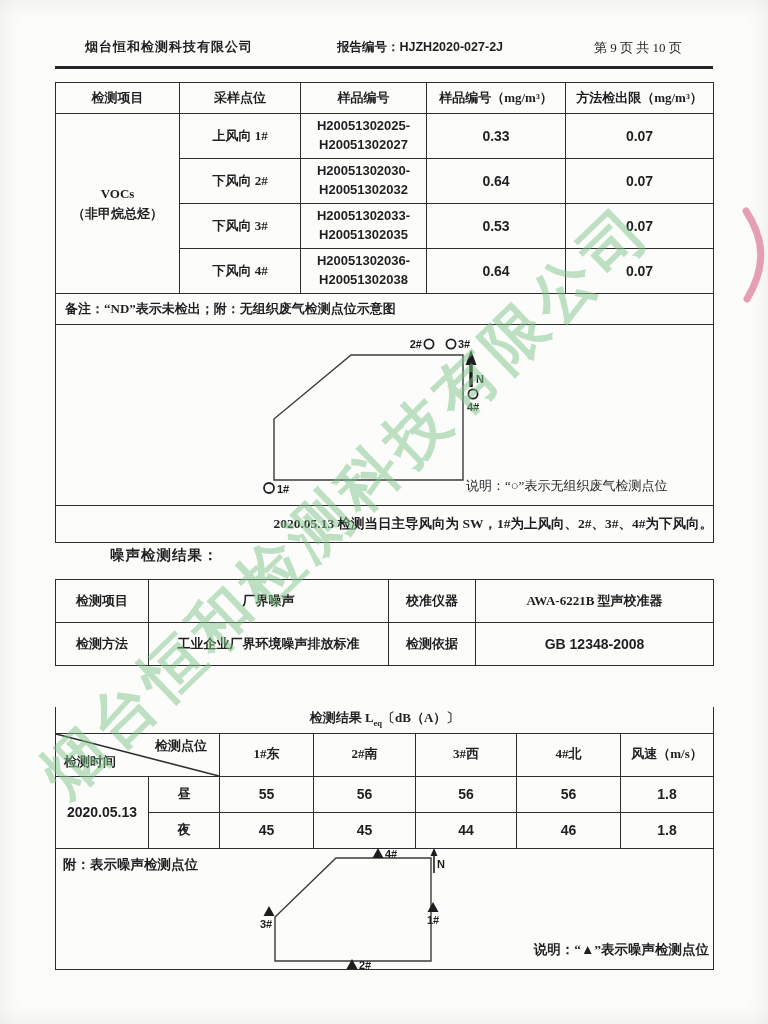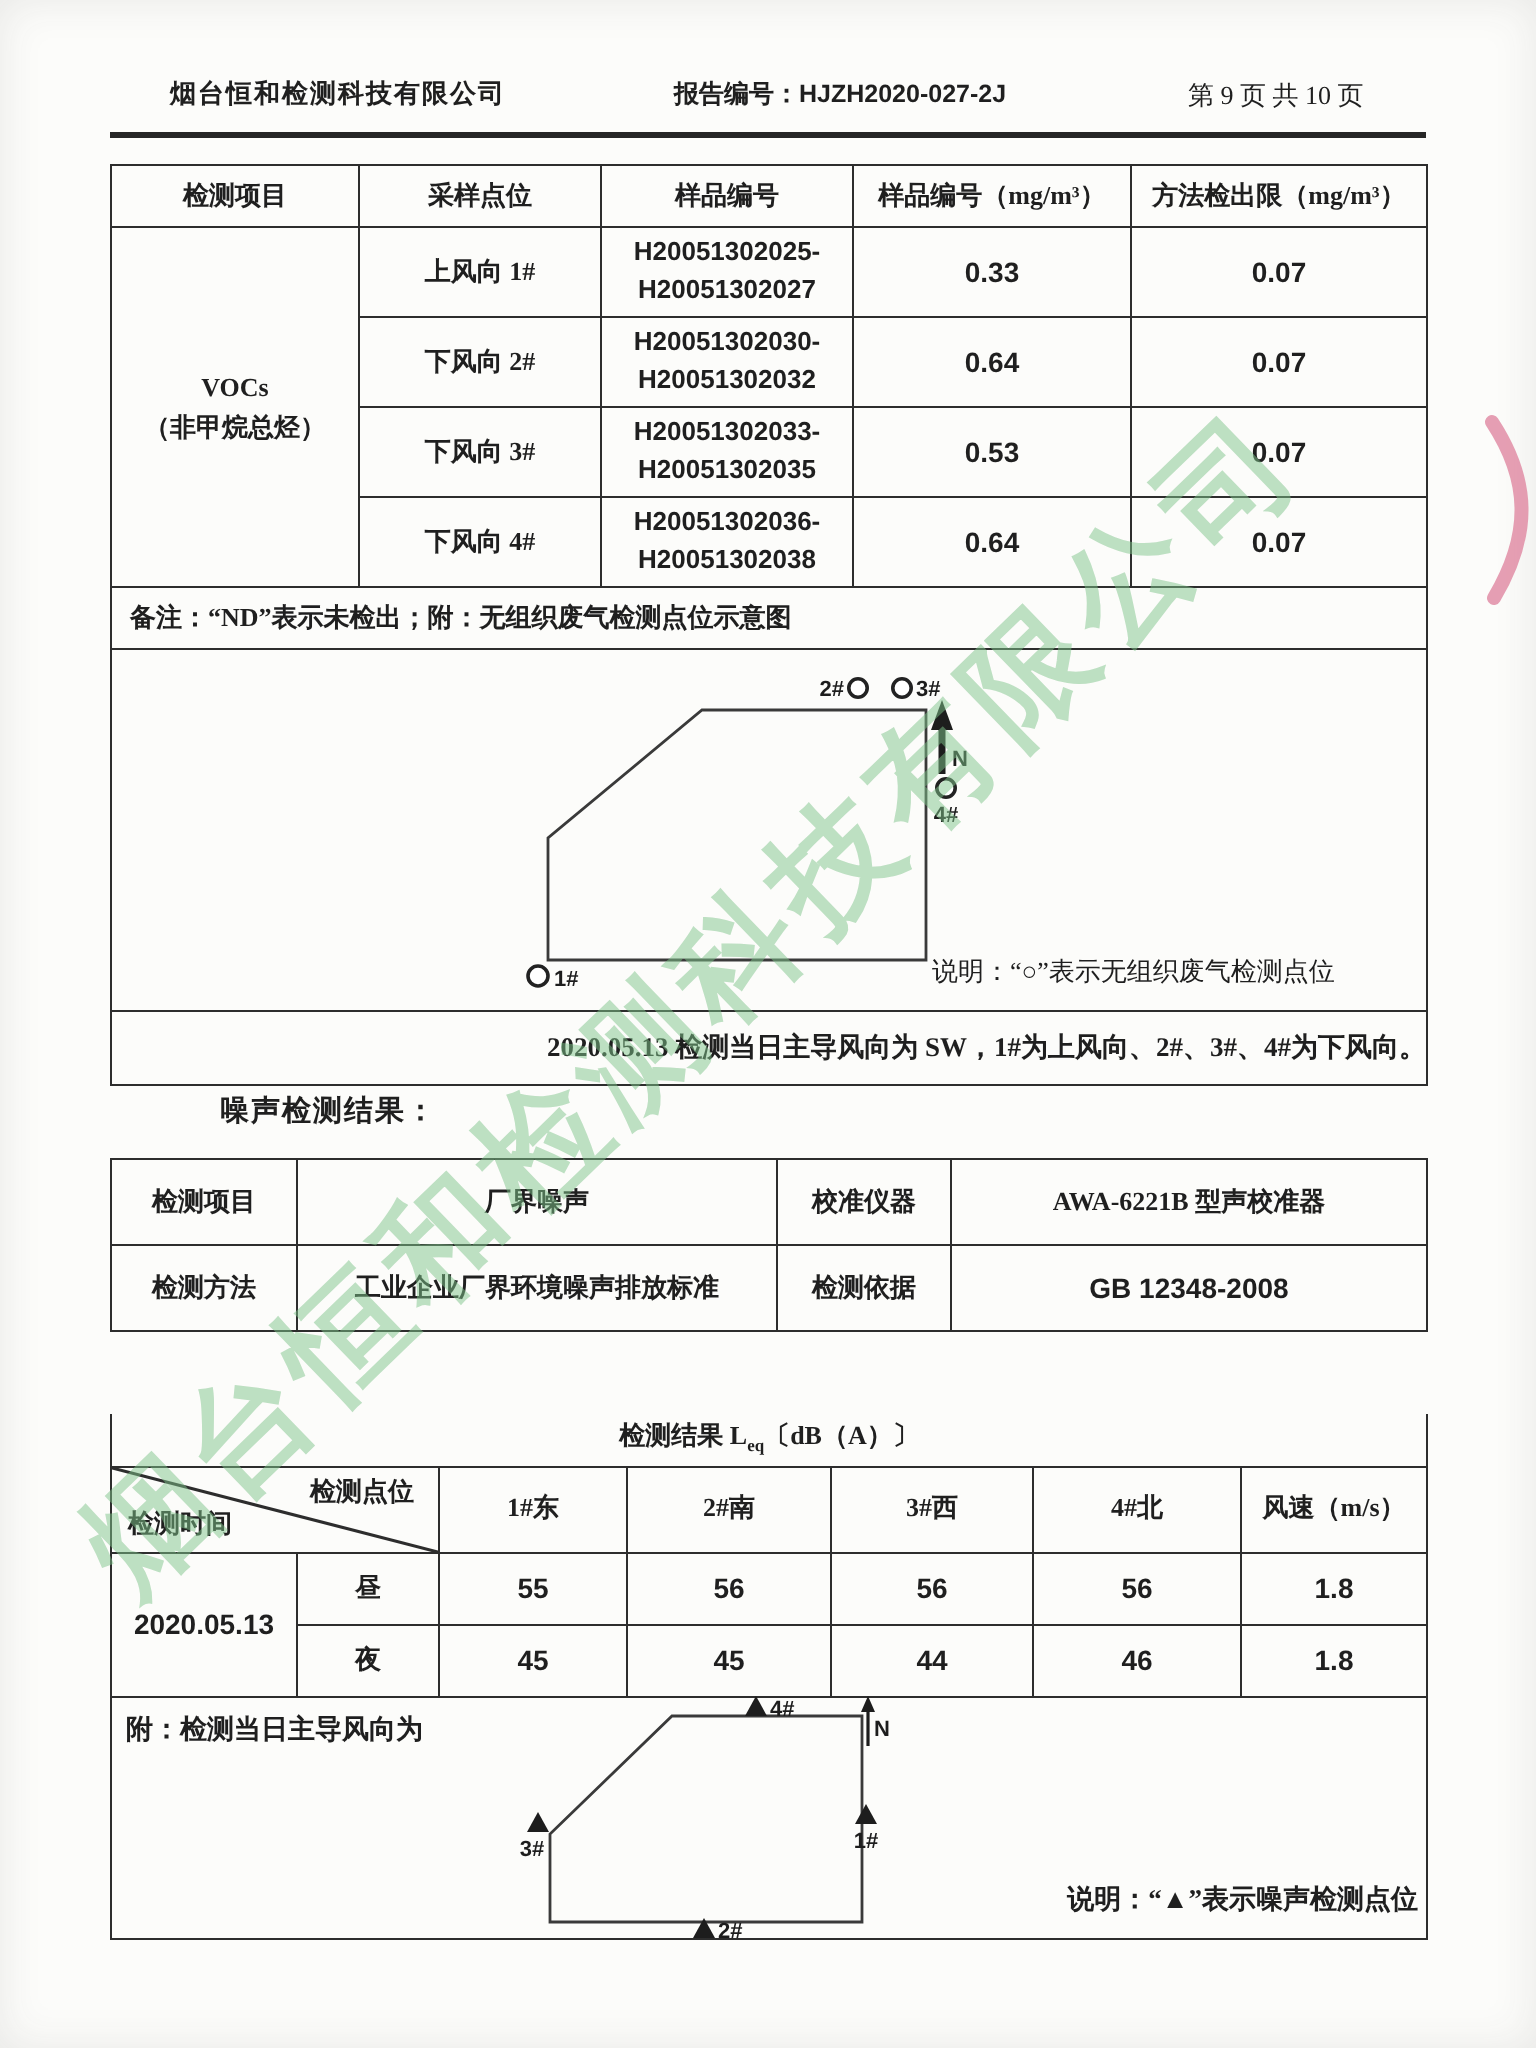--- a/index.html
+++ b/index.html
@@ -227,21 +227,21 @@
       <td>夜</td>
       <td class="num">45</td>
       <td class="num">45</td>
       <td class="num">44</td>
       <td class="num">46</td>
       <td class="num">1.8</td>
     </tr>
     <tr>
       <td colspan="7" class="dcell2">
         <div class="dwrap">
-          <div class="dtitle">附：检测当日主导风向为</div>
+          <div class="dtitle">附：表示噪声检测点位</div>
           <svg width="658" height="120" viewBox="0 0 658 120">
             <polygon class="shape" points="280,9 375,9 375,112 219,112 219,68"></polygon>
             <polygon class="tri" points="316.5,9 327.5,9 322,-1"></polygon>
             <text class="svgtxt" x="329" y="9">4#</text>
             <line class="narrow2" x1="378" y1="24" x2="378" y2="3"></line>
             <polygon class="tri" points="374.5,7 381.5,7 378,-1"></polygon>
             <text class="svgtxt" x="381" y="19">N</text>
             <polygon class="tri" points="371.5,63 382.5,63 377,53"></polygon>
             <text class="svgtxt" x="377" y="75" text-anchor="middle">1#</text>
             <polygon class="tri" points="207.5,67 218.5,67 213,57"></polygon>

